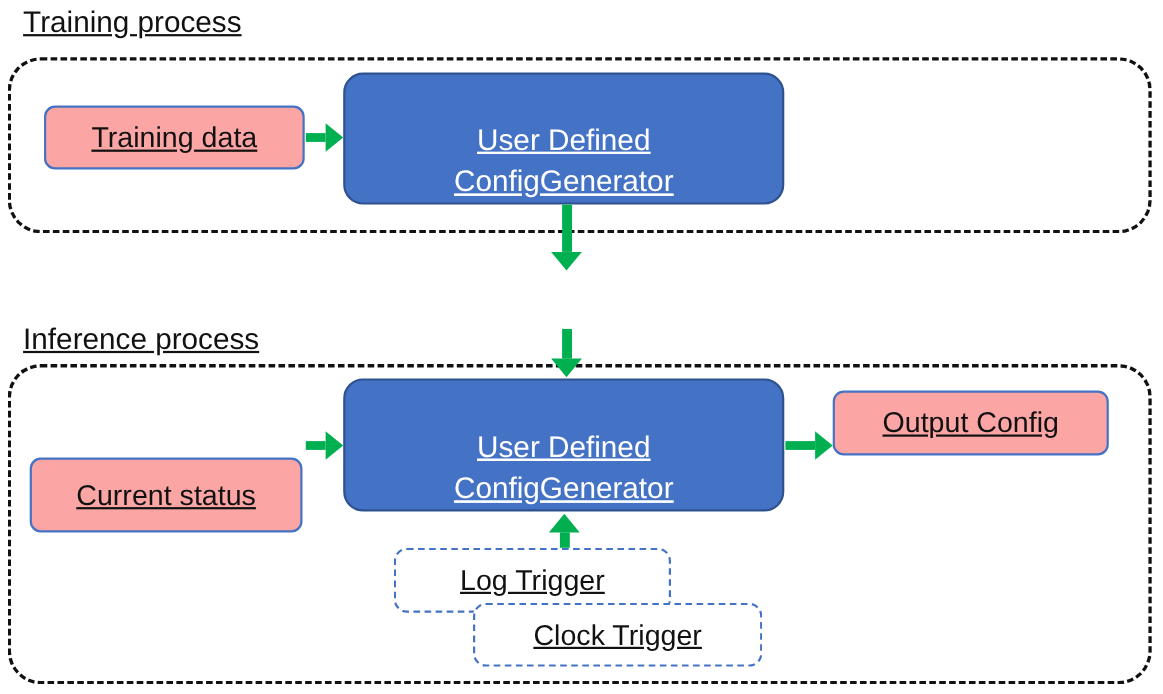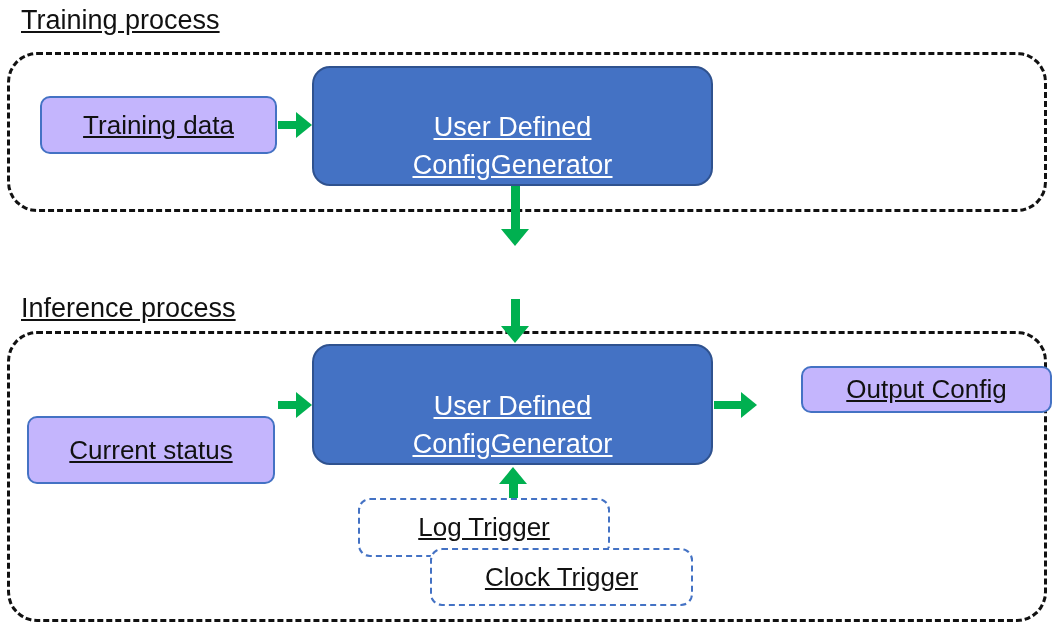--- a/index.html
+++ b/index.html
@@ -29,21 +29,21 @@
   }
   .dashed-container{
     position:absolute;
     border:3px dashed var(--ink);
     border-radius:30px;
     background:transparent;
     z-index:1;
   }
   .white-box{
     position:absolute;
-    background:#c4b5fd;
+    background:#fca5a5;
     border:2px solid var(--blue-border);
     border-radius:10px;
     display:flex;align-items:center;justify-content:center;
     font-size:26px;
     color:var(--ink);
     z-index:2;
     white-space:nowrap;
   }
   .blue-box{
     position:absolute;
@@ -125,21 +125,21 @@
   <div class="blue-box" style="left:312px;top:344px;width:401px;height:121px;">
     <span>User Defined</span>
     <span>ConfigGenerator</span>
   </div>
 
   <div class="arrow arrow-right" style="left:714px;top:392px;width:43px;">
     <div class="stem"></div>
     <div class="head"></div>
   </div>
 
-  <div class="white-box" style="left:757px;top:366px;width:251px;height:47px;margin-left:44px;">Output Config</div>
+  <div class="white-box" style="left:757px;top:355px;width:251px;height:59px;">Output Config</div>
 
   <div class="arrow arrow-up" style="left:499px;top:467px;height:31px;">
     <div class="head"></div>
     <div class="stem"></div>
   </div>
 
   <div class="trigger-box" style="left:358px;top:498px;width:252px;height:59px;z-index:2;">Log Trigger</div>
 
   <div class="trigger-box" style="left:430px;top:548px;width:263px;height:58px;z-index:4;">Clock Trigger</div>
 

